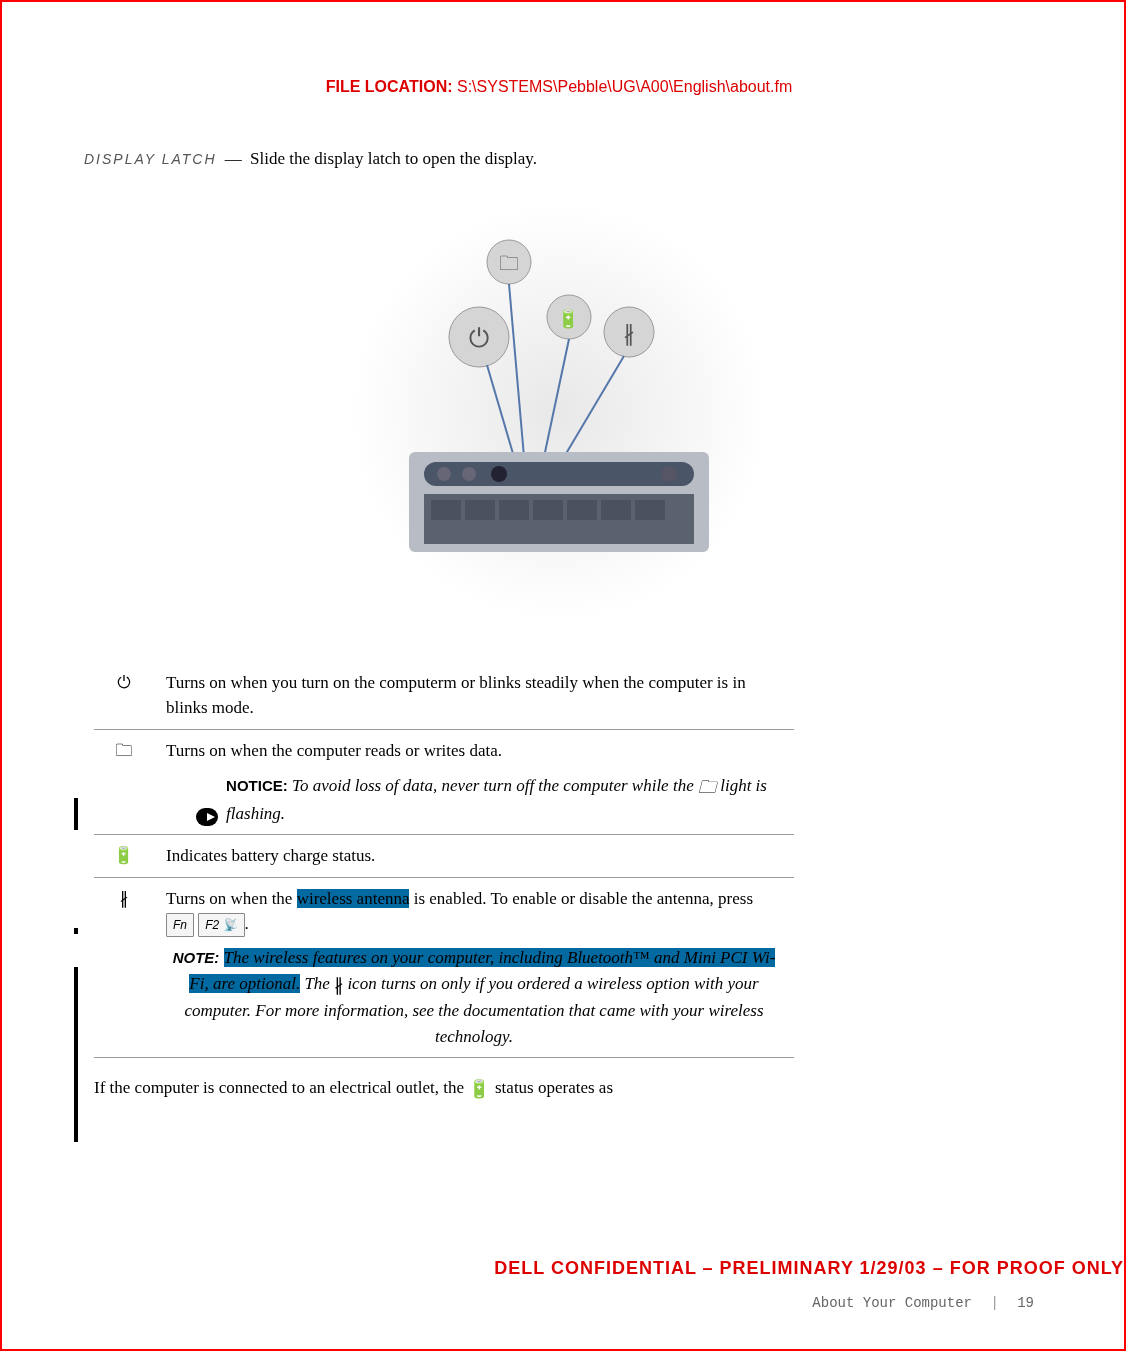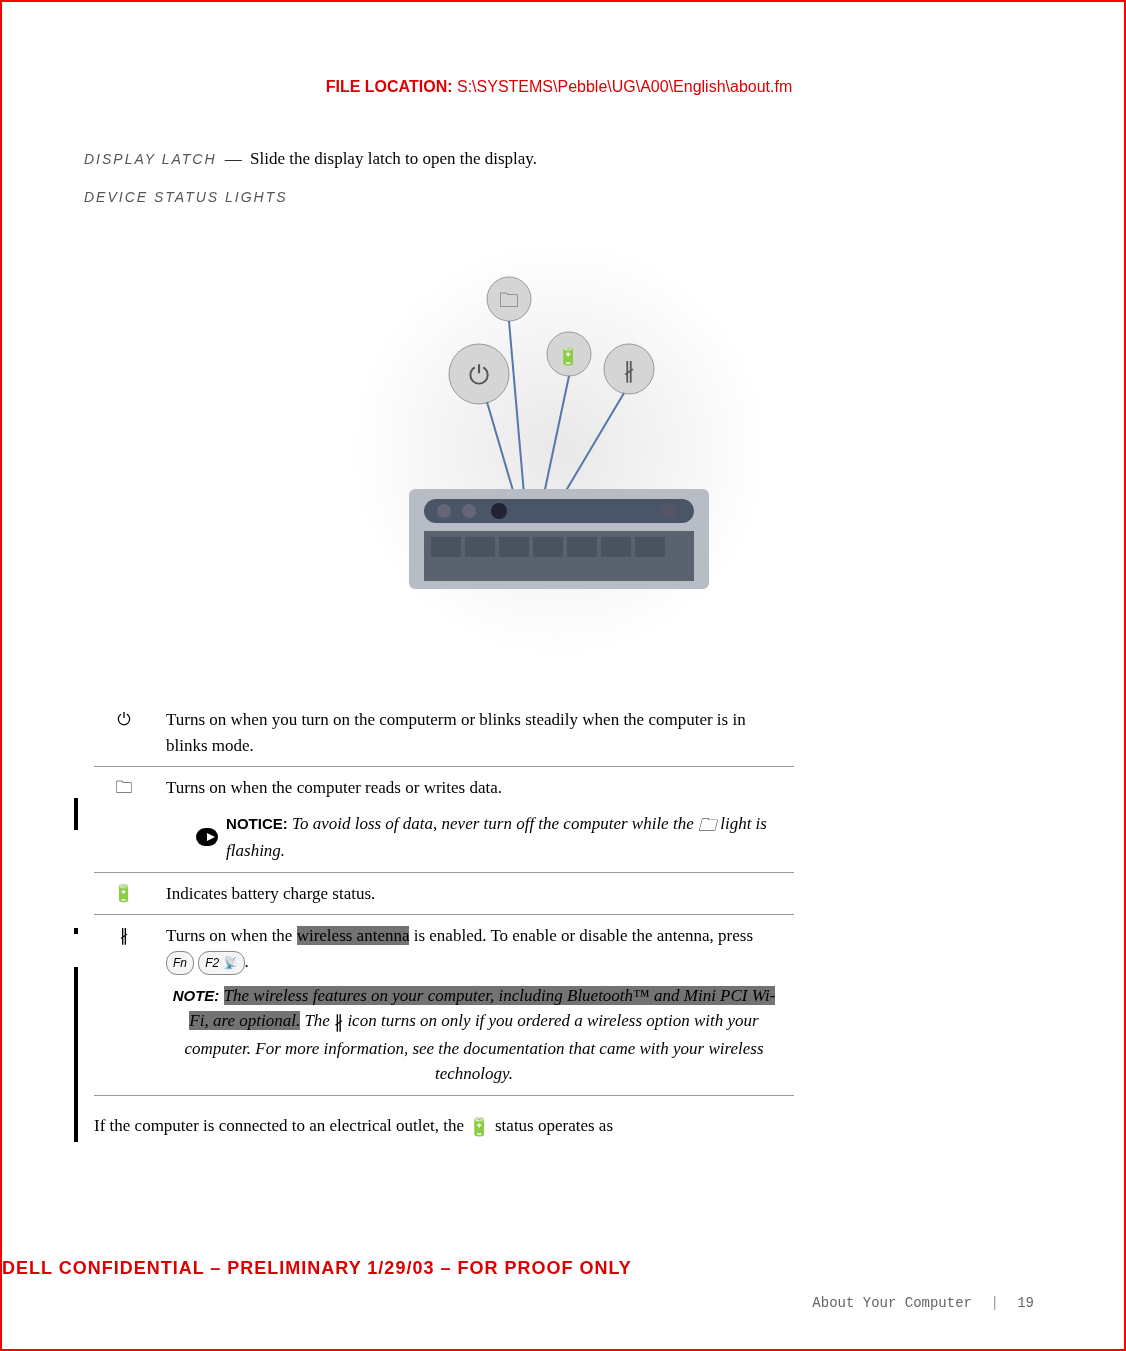--- a/index.html
+++ b/index.html
@@ -73,21 +73,21 @@
     .icon-cell {
       width: 60px;
       text-align: center;
       font-size: 22px;
     }
     .row-border {
       border-bottom: 1px solid #999;
     }
     .notice-row {
       display: flex;
-      align-items: center;
+      align-items: flex-end;
       margin-top: 10px;
       margin-left: 30px;
     }
     .notice-icon {
       display: inline-block;
       width: 24px;
       height: 18px;
       background: #000;
       border-radius: 10px;
       position: relative;
@@ -107,54 +107,54 @@
     }
     .notice-label {
       font-family: Arial, sans-serif;
       font-weight: bold;
       font-size: 15px;
     }
     .notice-text {
       font-style: italic;
     }
     .highlight {
-      background: #737373;
+      background: #0369a1;
     }
     .note-label {
       font-family: Arial, sans-serif;
       font-weight: bold;
       font-size: 15px;
     }
     .key-icon {
       display: inline-block;
       border: 1px solid #888;
       padding: 2px 6px;
       font-size: 12px;
-      border-radius: 11px;
+      border-radius: 1px;
       font-style: italic;
       font-family: Arial, sans-serif;
       background: #f5f5f5;
       vertical-align: middle;
     }
     .change-bar {
       position: absolute;
       left: 72px;
       width: 4px;
       background: #000;
     }
     .bar1 { top: 796px; height: 32px; }
     .bar2 { top: 926px; height: 6px; }
     .bar3 { top: 965px; height: 175px; }
     .bottom-text {
       font-size: 17px;
       margin-top: 20px;
       margin-left: 10px;
     }
     .confidential {
-      text-align: left;
+      text-align: right;
       color: #d00;
       font-family: Arial, sans-serif;
       font-weight: bold;
       font-size: 18px;
       letter-spacing: 1px;
       position: absolute;
       bottom: 70px;
       left: 0;
       right: 0;
     }
@@ -189,23 +189,20 @@
     <span class="file-location-path">S:\SYSTEMS\Pebble\UG\A00\English\about.fm</span>
   </div>
 
   <div class="definition-line">
     <span class="term">DISPLAY LATCH</span>
     <span class="dash">—</span>
     <span>Slide the display latch to open the display.</span>
   </div>
 
 
-  <div class="definition-line">
-    <span class="term">DEVICE STATUS LIGHTS</span>
-  </div>
 
   <div class="image-container">
     <div class="laptop-image">
       <svg width="380" height="380" viewBox="0 0 380 380">
         <ellipse cx="190" cy="190" rx="185" ry="185" fill="none"></ellipse>
         <circle cx="140" cy="40" r="22" fill="#d5d5d5" stroke="#999"></circle>
         <text x="140" y="48" text-anchor="middle" font-size="20" fill="#555">🗀</text>
         <circle cx="110" cy="115" r="30" fill="#d5d5d5" stroke="#999"></circle>
         <text x="110" y="125" text-anchor="middle" font-size="26" fill="#555">⏻</text>
         <circle cx="200" cy="95" r="22" fill="#d5d5d5" stroke="#999"></circle>

